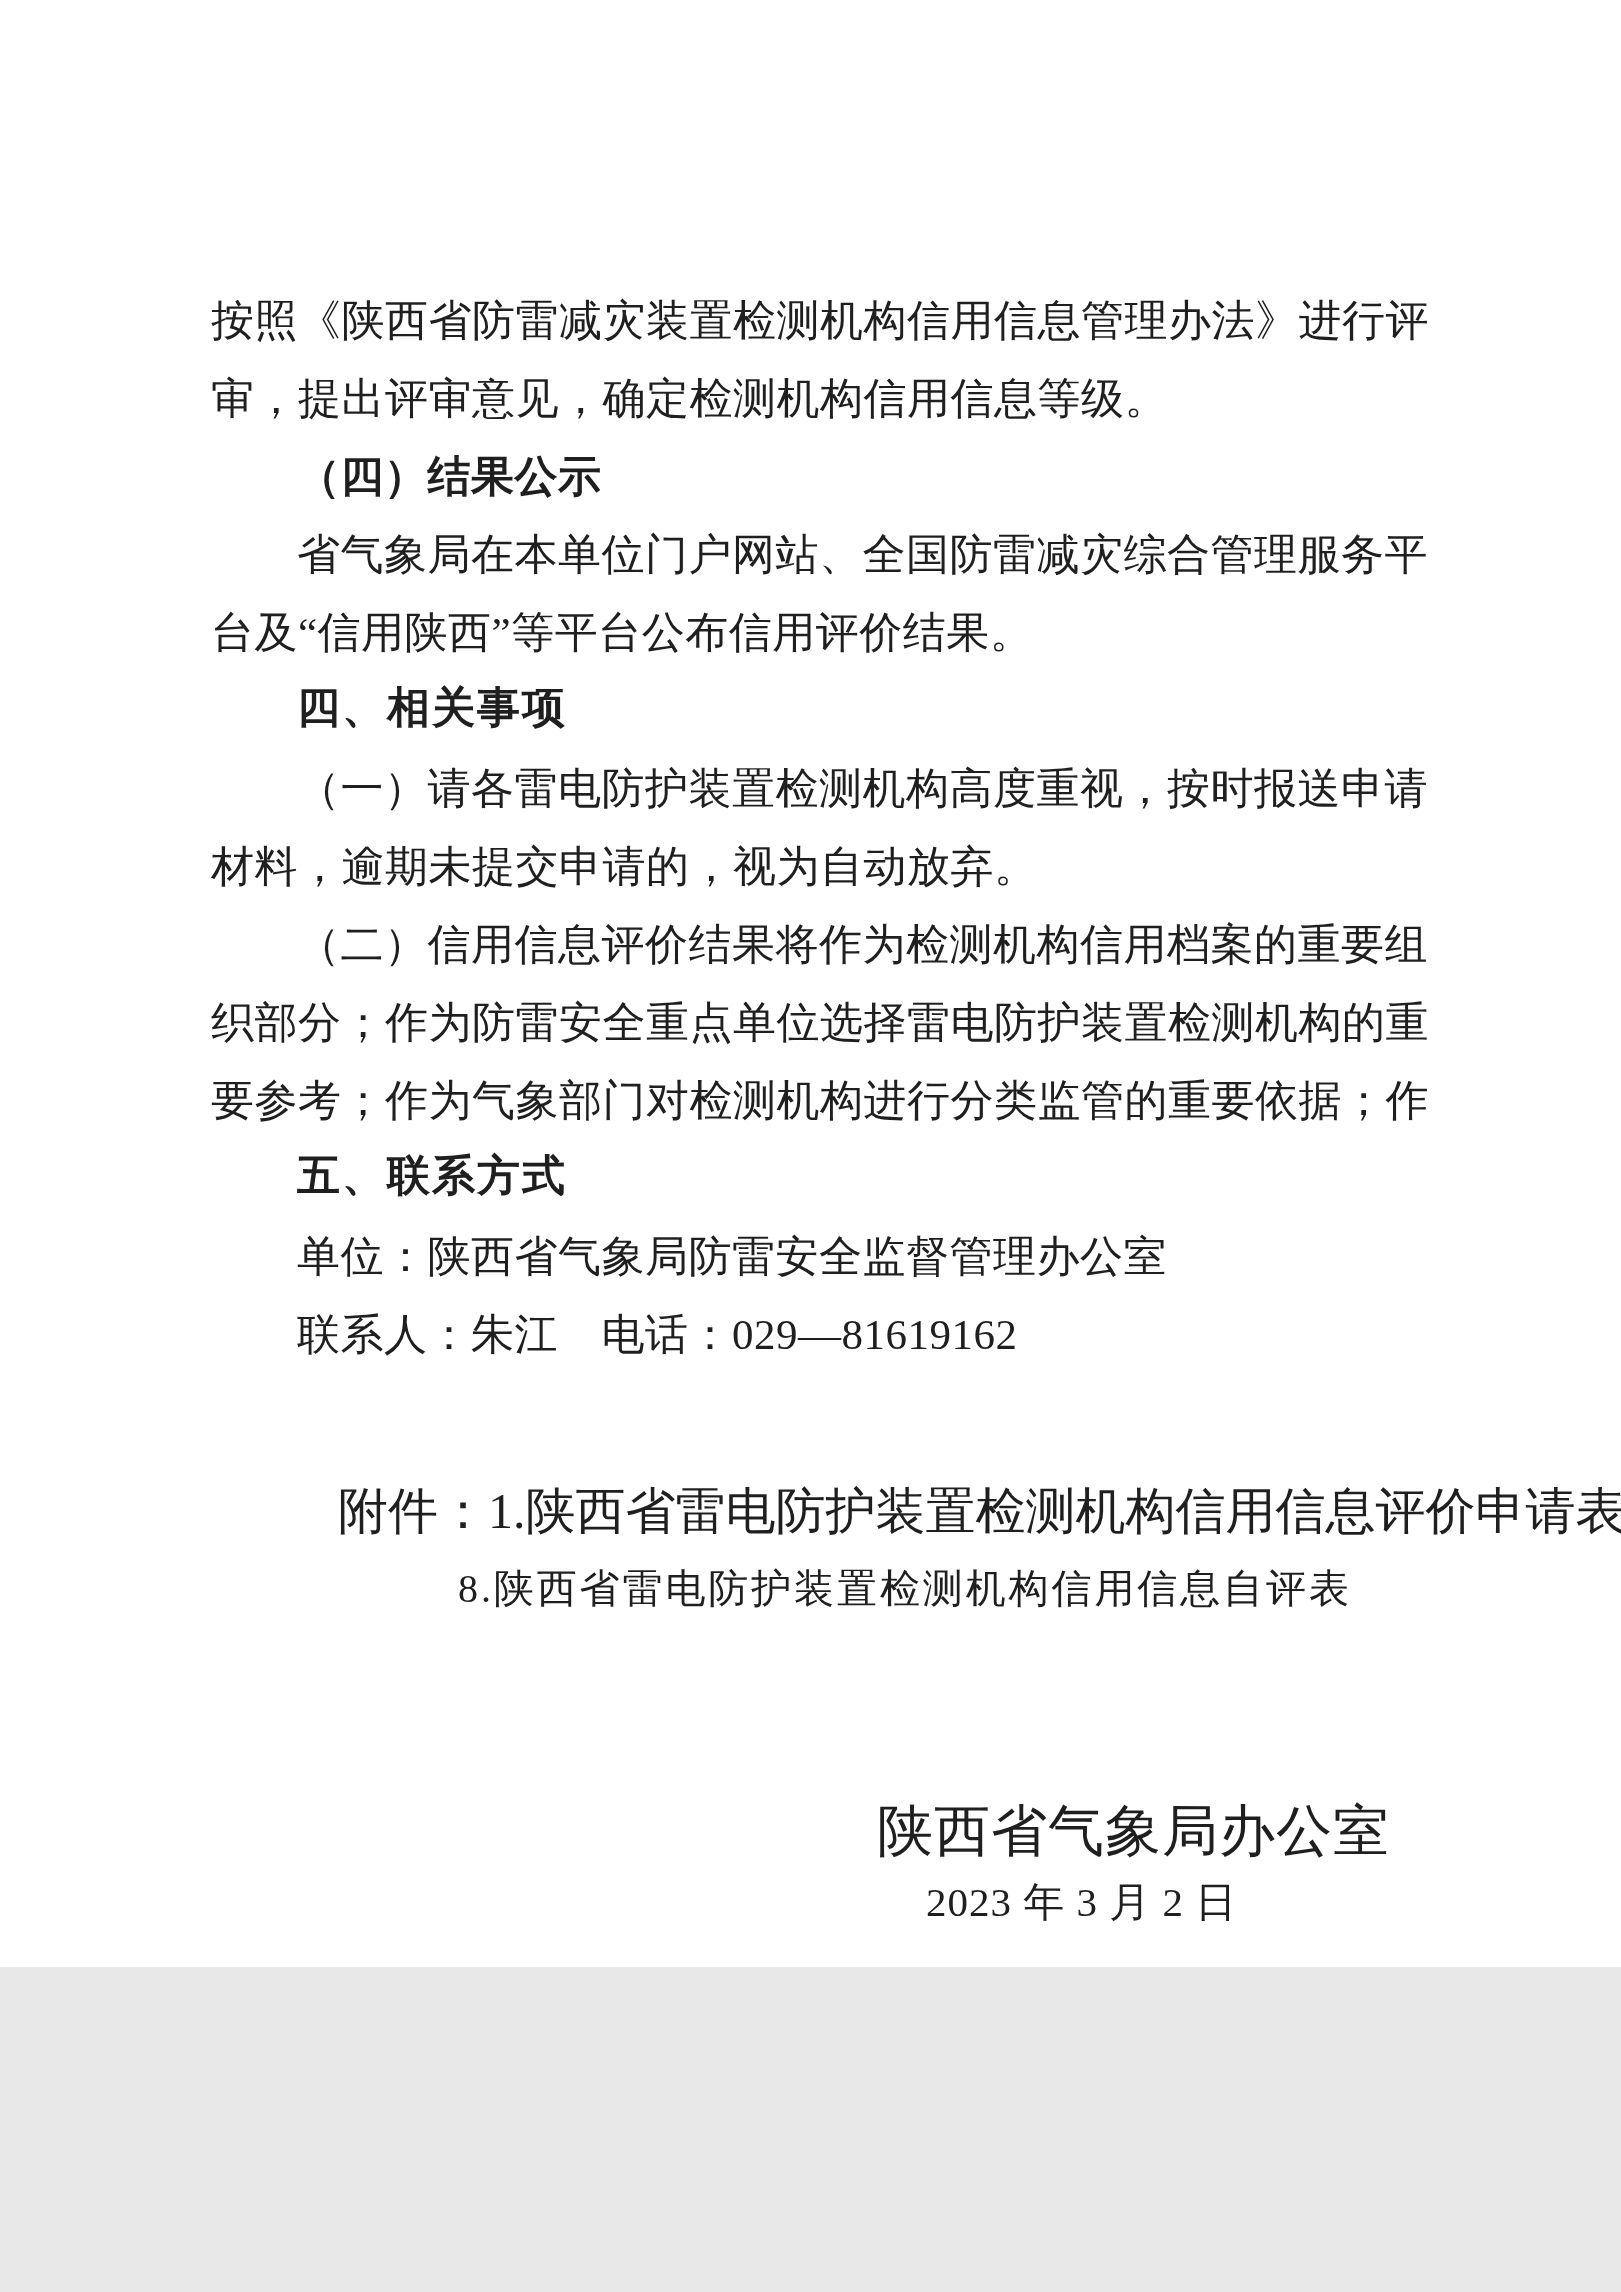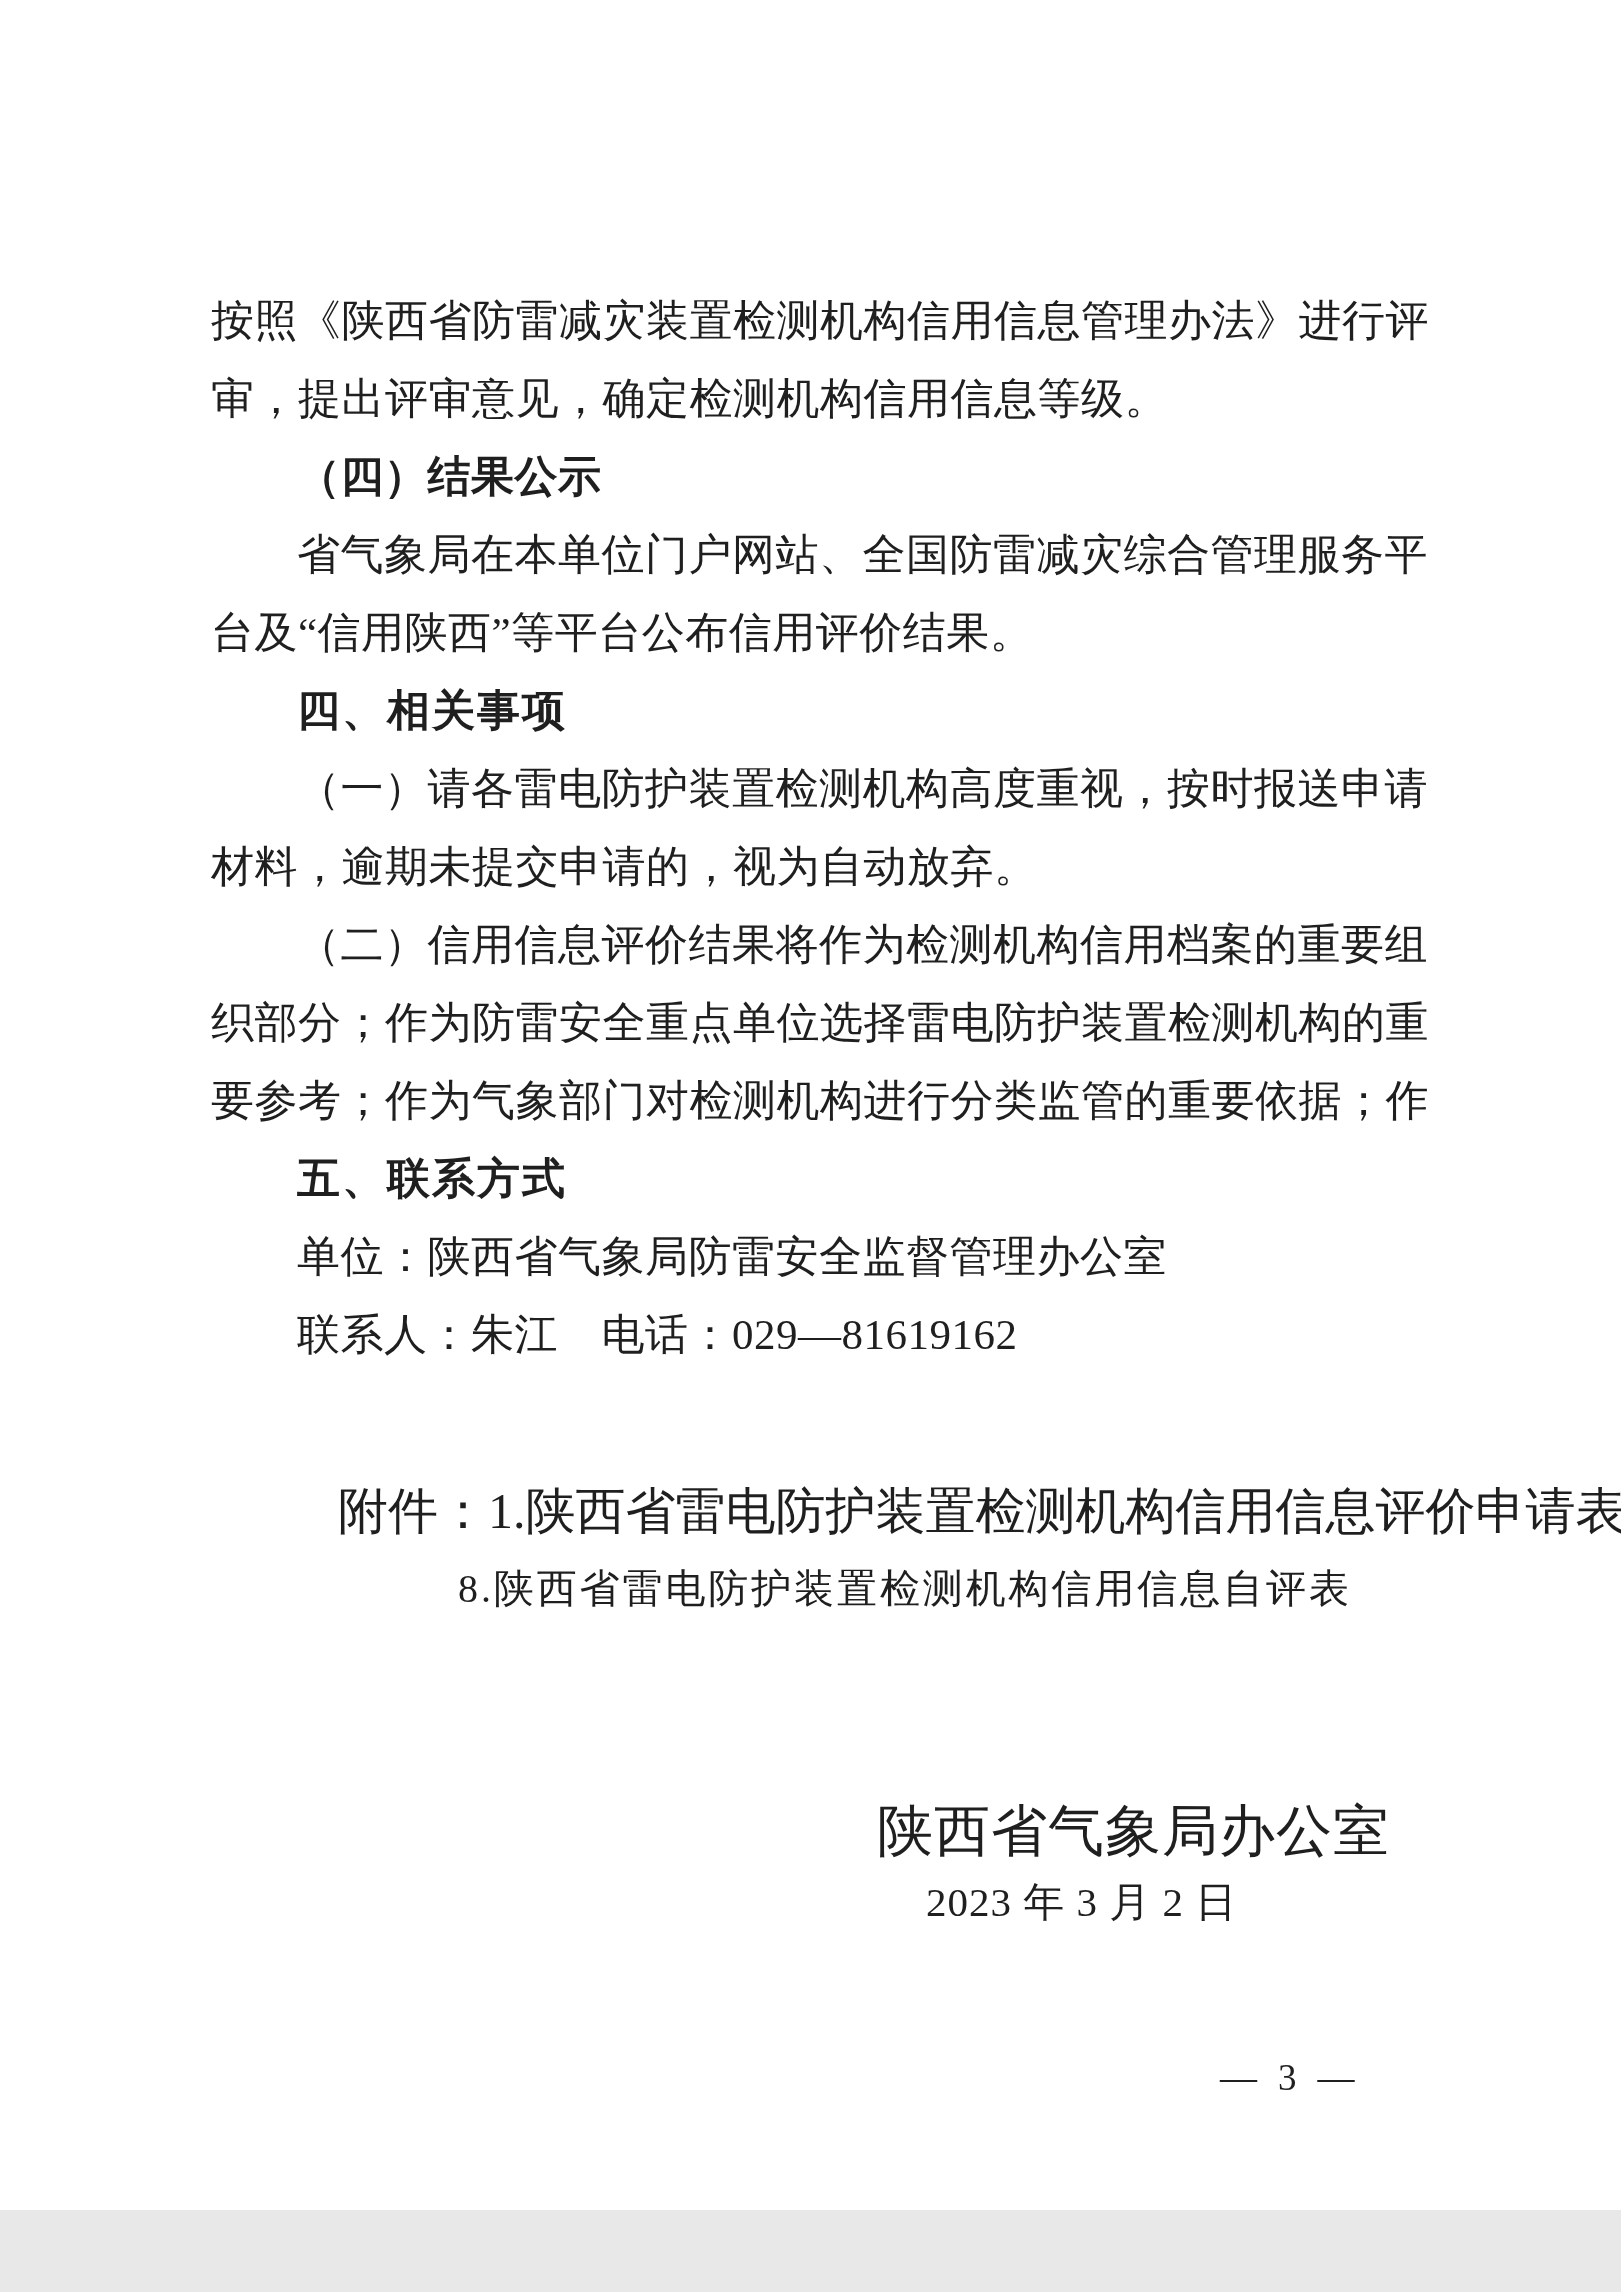--- a/index.html
+++ b/index.html
@@ -3,21 +3,21 @@
 <meta charset="utf-8">
 <style>
   html, body {
     margin: 0;
     padding: 0;
     background: #e8e8e8;
   }
   .page {
     position: relative;
     width: 1621px;
-    height: 2210px;
+    height: 1967px;
     margin: 0 auto;
     background: #ffffff;
     color: #1f1f1f;
     font-family: "Liberation Serif", "DejaVu Serif", serif;
     overflow: hidden;
   }
   .body-block {
     position: absolute;
     left: 211px;
     top: 282px;
@@ -28,21 +28,21 @@
     line-height: 78px;
     font-size: 43px;
     letter-spacing: 0.5px;
     white-space: nowrap;
   }
   .indent2 { padding-left: 86px; }
   .heading-serif {
     font-weight: 700;
   }
   .heading-sans {
-    font-family: Liberation Serif, serif;
+    font-family: Liberation Mono, monospace;
     font-weight: 700;
     letter-spacing: 2px;
   }
   .attach-block {
     position: absolute;
     left: 211px;
     top: 1472px;
     width: 1274px;
   }
   .attach-line1 {

